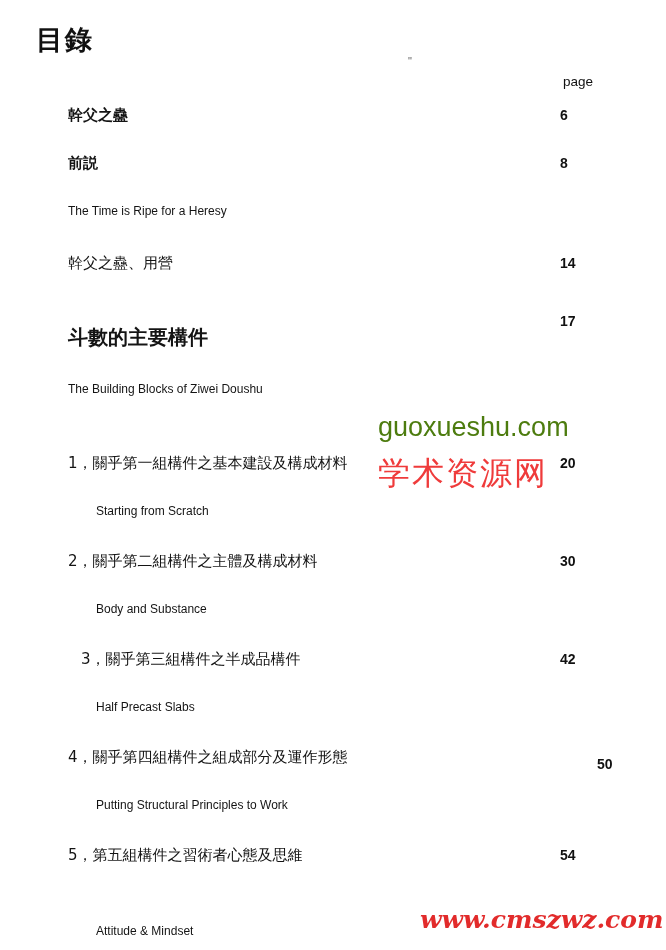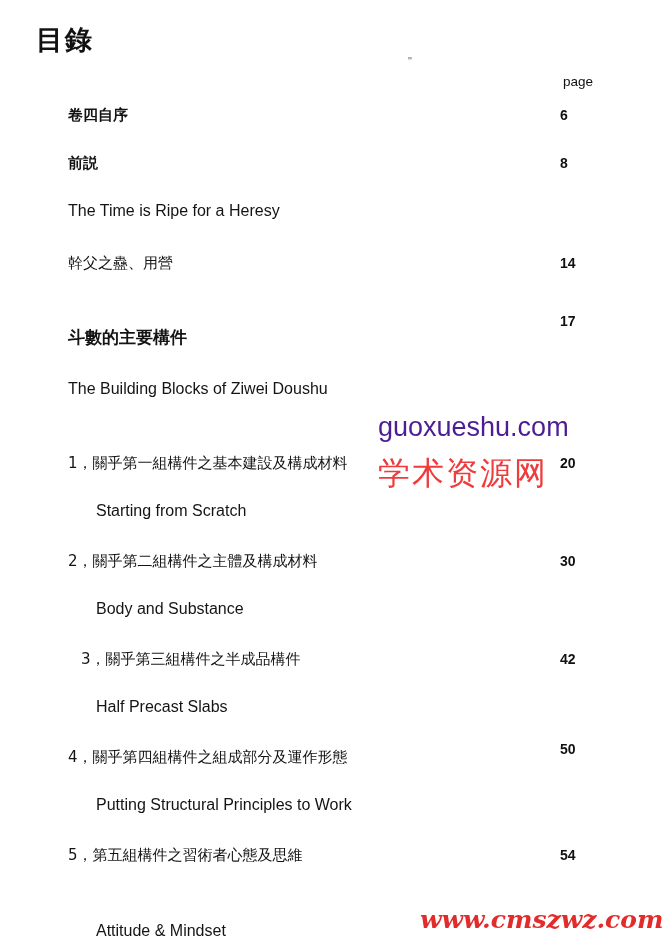--- a/index.html
+++ b/index.html
@@ -73,34 +73,34 @@
     color: #111;
   }
   .cjk {
     font-family: "DejaVu Sans", sans-serif;
   }
   .bold {
     font-weight: bold;
   }
   .lat {
     font-family: "Liberation Sans", sans-serif;
-    font-size: 16px;
+    font-size: 12px;
   }
   .big {
-    font-size: 17px;
+    font-size: 20px;
   }
 
   
   .wm-main {
     position: absolute;
     left: 378px;
     top: 412px;
     font-family: "Liberation Sans", sans-serif;
     font-size: 27px;
-    color: #4c1d95;
+    color: #4d7c0f;
     letter-spacing: 0px;
     white-space: nowrap;
     pointer-events: none;
   }
   .wm-sub {
     position: absolute;
     left: 378px;
     top: 452px;
     font-family: "DejaVu Sans", sans-serif;
     font-size: 32px;
@@ -128,21 +128,21 @@
 <div class="page">
 
   <div class="title">目錄</div>
 
   <div class="speck">''</div>
 
   <div class="page-col-label">page</div>
 
   <div class="toc" id="toc-list">
       <div class="row">
-        <div class="label cjk bold" style="left: 68px; top: 8px;">卷四自序</div>
+        <div class="label cjk bold" style="left: 68px; top: 8px;">幹父之蠱</div>
         <div class="num" style="top: 8px;">6</div>
       </div>
       <div class="row">
         <div class="label cjk bold" style="left: 68px; top: 34px;">前説</div>
         <div class="num" style="top: 34px;">8</div>
       </div>
       <div class="row">
         <div class="label lat" style="left: 68px; top: 60px;">The Time is Ripe for a Heresy</div>
       </div>
       <div class="row">
@@ -172,21 +172,21 @@
       </div>
       <div class="row">
         <div class="label cjk" style="left: 81px; top: 332px;">3，關乎第三組構件之半成品構件</div>
         <div class="num" style="top: 332px; text-align: right;">42</div>
       </div>
       <div class="row">
         <div class="label lat" style="left: 96px; top: 358px;">Half Precast Slabs</div>
       </div>
       <div class="row">
         <div class="label cjk" style="left: 68px; top: 386px;">4，關乎第四組構件之組成部分及運作形態</div>
-        <div class="num" style="top: 378px;">50</div>
+        <div class="num" style="top: 393px; margin-left: 37px;">50</div>
       </div>
       <div class="row">
         <div class="label lat" style="left: 96px; top: 412px;">Putting Structural Principles to Work</div>
       </div>
       <div class="row">
         <div class="label cjk" style="left: 68px; top: 440px;">5，第五組構件之習術者心態及思維</div>
         <div class="num" style="top: 440px;">54</div>
       </div>
       <div class="row">
         <div class="label lat" style="left: 96px; top: 466px; margin-top: 28px;">Attitude &amp; Mindset</div>

